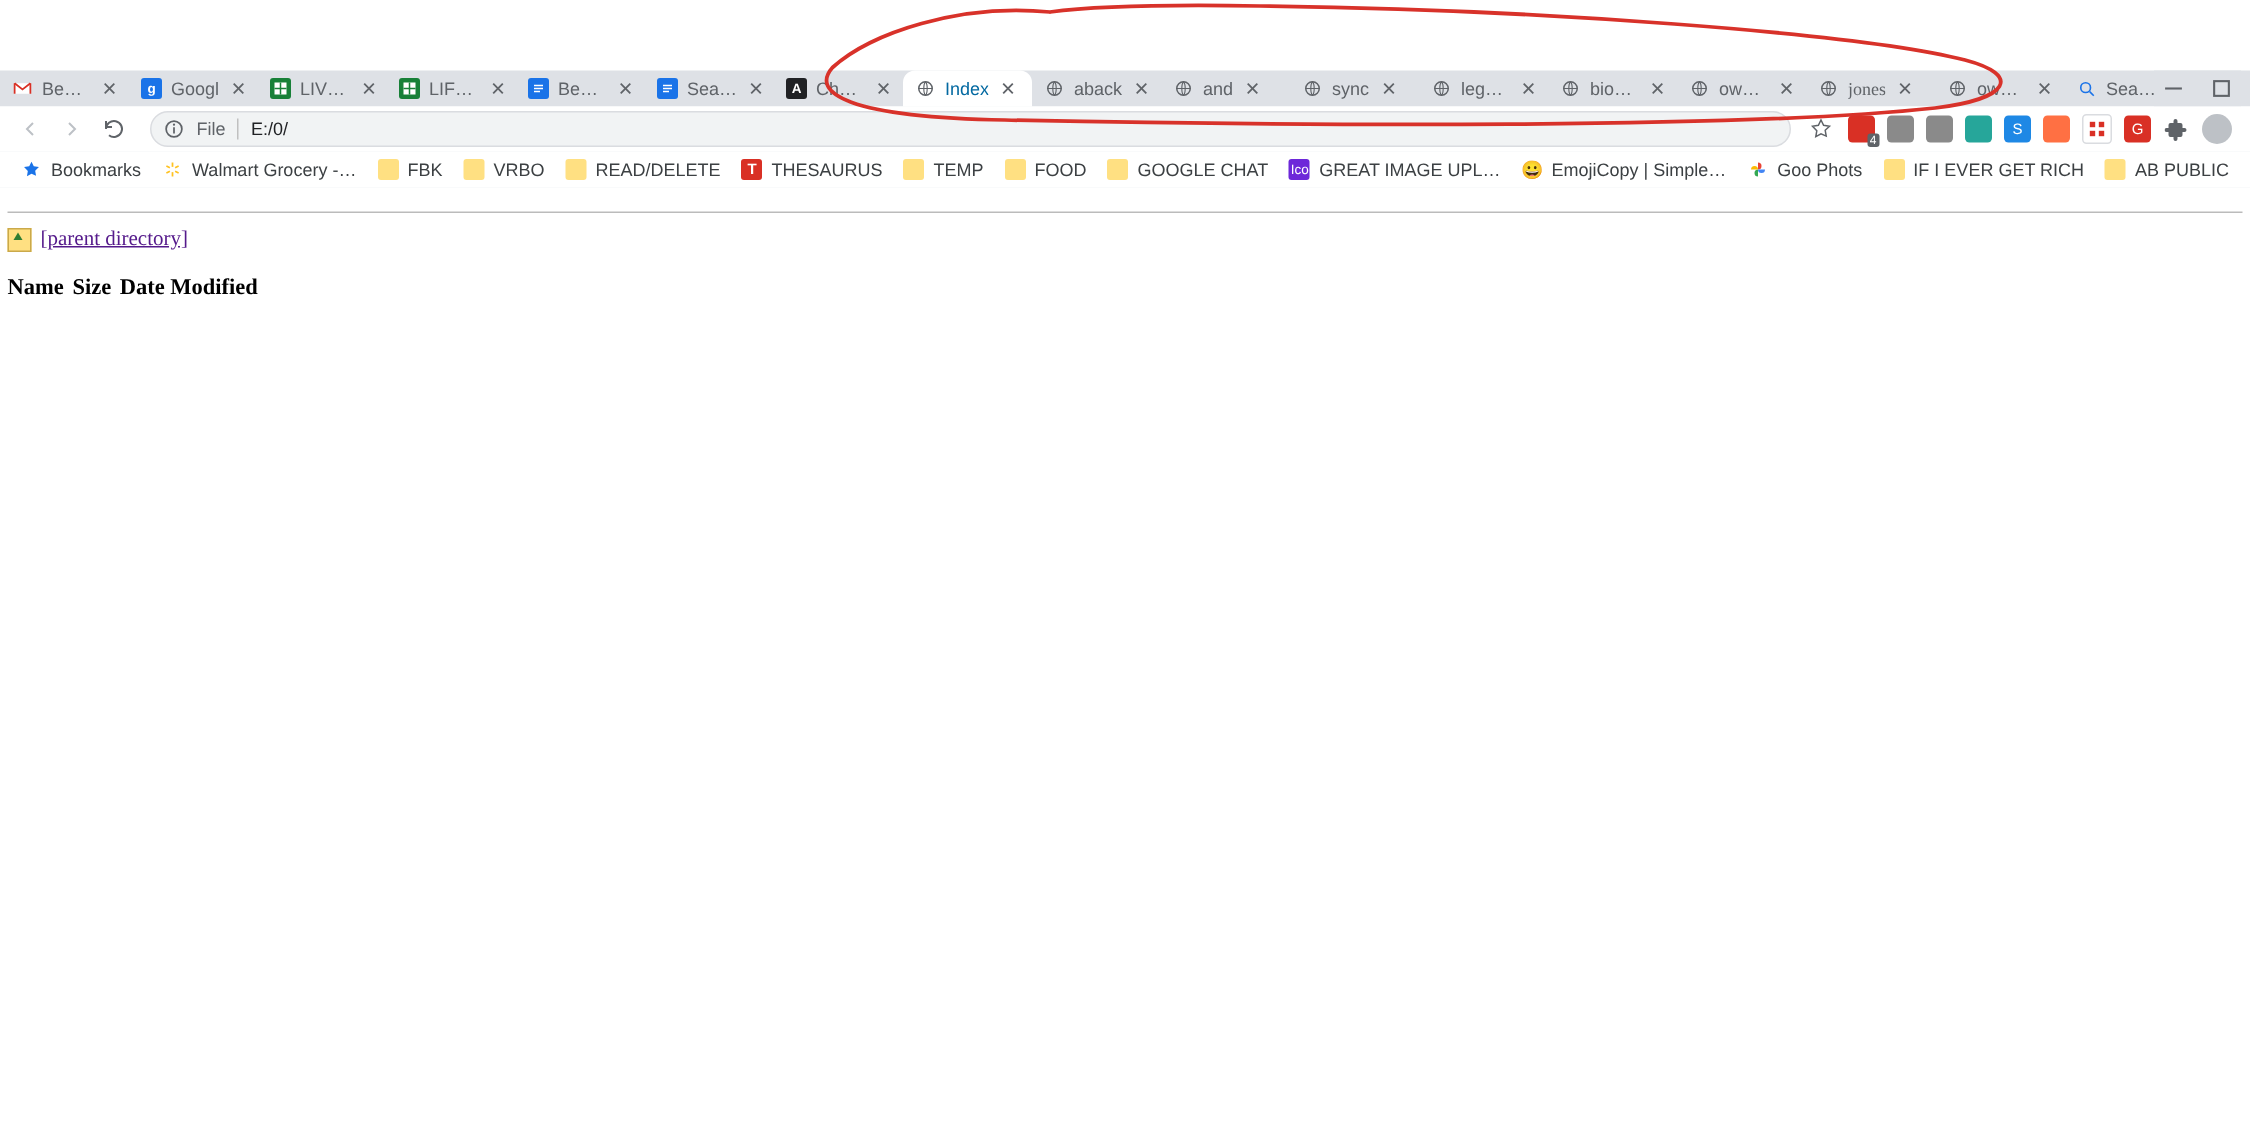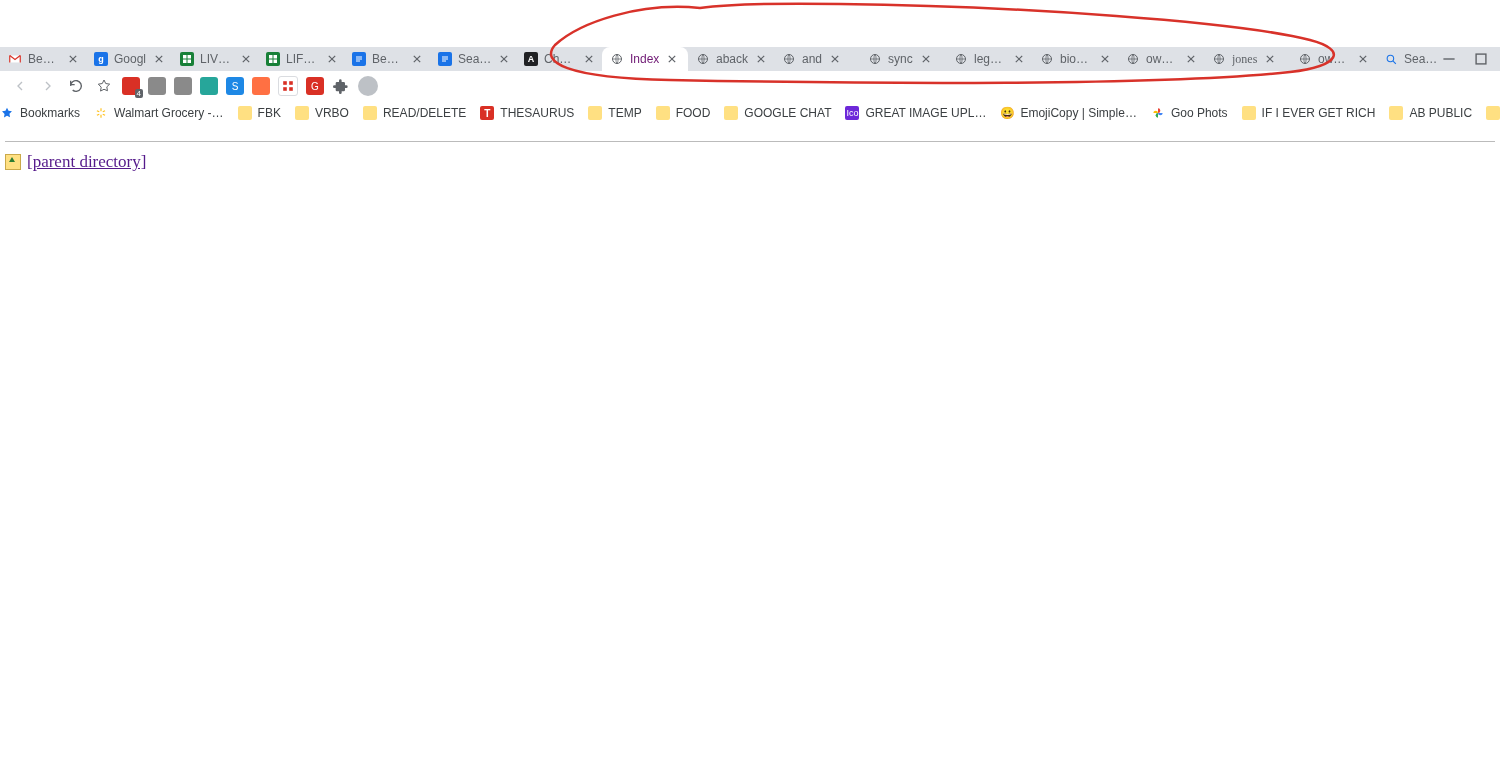--- a/index.html
+++ b/index.html
@@ -39,21 +39,21 @@
     white-space: nowrap;
     overflow: hidden;
     position: relative;
     flex: 0 0 auto;
   }
   .tab .label { overflow: hidden; text-overflow: ellipsis; }
   .tab.active {
     background: #fff;
     border-top-left-radius: 8px;
     border-top-right-radius: 8px;
-    color: #701a75;
+    color: #0369a1;
   }
   .tab .favicon, .tab .favimg {
     width: 14px; height: 14px; flex: 0 0 14px;
     display: flex; align-items: center; justify-content: center;
     border-radius: 2px;
     font-size: 9px; font-weight: bold;
   }
   .tab .favicon.globe svg { width: 12px; height: 12px; }
   .tab .close {
     width: 14px; height: 14px;
@@ -117,21 +117,21 @@
 
   
   .bmbar {
     position: absolute;
     left: 0; right: 0;
     top: 101px;
     height: 24px;
     background: #fff;
     border-bottom: 1px solid #e8eaed;
     display: flex; align-items: center;
-    padding: 0 0;
+    padding: 0 14px;
     gap: 14px;
     color: #3c4043;
   }
   .bm {
     display: flex; align-items: center; gap: 6px;
     white-space: nowrap;
   }
   .bm .bi { width:14px; height:14px; display:flex; align-items:center; justify-content:center; border-radius:2px; }
   .bi.folder { background:#ffe082; }
   .bmbar .spacer { flex:1 1 auto; }
@@ -142,21 +142,21 @@
     left: 0; right: 0;
     top: 125px;
     bottom: 0;
     background: #fff;
     padding: 8px 5px;
     font-family: "Times New Roman", serif;
     color: #000;
   }
   .page h1 { font-size: 26px; margin: 14px 0 10px; font-weight: bold; }
   .page hr { border: none; border-top: 1px solid #bbb; margin: 8px 0 10px; }
-  .parentdir { display:flex; align-items:center; gap:6px; font-size:17px; }
+  .parentdir { display:flex; align-items:center; gap:6px; font-size:14px; }
   .parentdir a { color: #551a8b; text-decoration: underline; }
   .folder-up { width:14px; height:14px; background:#ffe082; border:1px solid #caa94a; position:relative; }
   .folder-up:before { content:''; position:absolute; left:3px; top:2px; width:0; height:0; border-left:3px solid transparent; border-right:3px solid transparent; border-bottom:5px solid #2e7d32; }
   .colhdr { margin-top: 16px; font-size: 15px; font-weight: bold; }
   .colhdr span { margin-right: 2px; }
 
   
   .anno {
     position: absolute;
     pointer-events: none;
@@ -454,20 +454,32 @@
     <svg width="16" height="16" viewBox="0 0 24 24">
         <path d="M9 6l6 6-6 6" fill="none" stroke="currentColor" stroke-width="2"></path>
       </svg>
   </span>
   <span class="nav-icon">
     <svg width="16" height="16" viewBox="0 0 24 24">
         <path d="M4 12a8 8 0 1 1 3 6.2M4 4v6h6" fill="none" stroke="currentColor" stroke-width="2"></path>
       </svg>
   </span>
 
+  <div class="addrbox">
+    <span style="color:#5f6368">
+      <svg width="14" height="14" viewBox="0 0 24 24">
+          <circle cx="12" cy="12" r="9" fill="none" stroke="currentColor" stroke-width="2"></circle>
+          <line x1="12" y1="10" x2="12" y2="17" stroke="currentColor" stroke-width="2"></line>
+          <circle cx="12" cy="7" r="1.3" fill="currentColor"></circle>
+        </svg>
+    </span>
+    <span class="scheme">File</span>
+    <span class="sep"></span>
+    <span class="url">E:/0/</span>
+  </div>
 
   <span class="nav-icon" style="margin-right:2px">
     <svg width="16" height="16" viewBox="0 0 24 24">
         <path d="M12 3l2.6 5.3 5.9.9-4.3 4.1 1 5.8L12 16.9l-5.2 2.7 1-5.8L3.5 9.2l5.9-.9L12 3z" fill="none" stroke="#5f6368" stroke-width="1.5"></path>
       </svg>
   </span>
 
   <div class="ext-icons">
     <span class="ei" style="background:#d93025;position:relative">
       <span style="position:absolute;right:-3px;bottom:-3px;background:#5f6368;color:#fff;font-size:8px;border-radius:2px;padding:0 2px">4</span>
@@ -581,20 +593,25 @@
     <span class="spacer"></span>
 
 </div>
 
 <div class="page">
   <hr>
   <div class="parentdir">
     <span class="folder-up"></span>
     <a href="#">[parent directory]</a>
   </div>
+  <div class="colhdr">
+    <span>Name</span>
+    <span>Size</span>
+    <span>Date Modified</span>
+  </div>
 </div>
 
 <svg class="anno" style="left:520px; top:0px;" width="830" height="90" viewBox="0 0 830 90">
   <path d="M 180 8
            C 120 2, 60 22, 35 45
            C 20 62, 45 78, 150 80
            C 350 84, 640 86, 770 72
            C 820 66, 828 50, 790 40
            C 720 22, 500 6, 320 4
            C 260 3, 210 4, 180 8" fill="none" stroke="#d8322a" stroke-width="2.5" stroke-linecap="round"></path>

